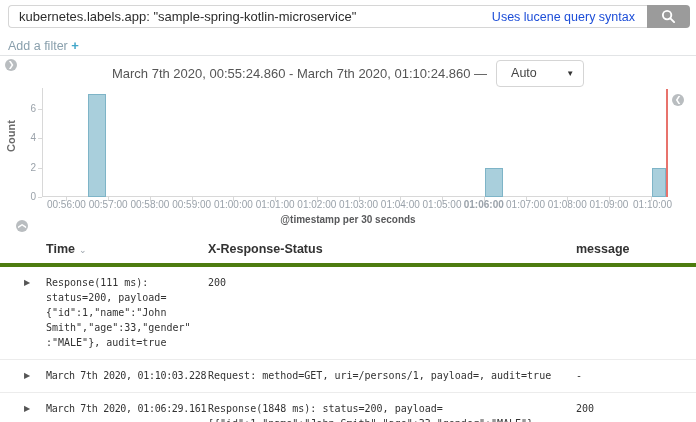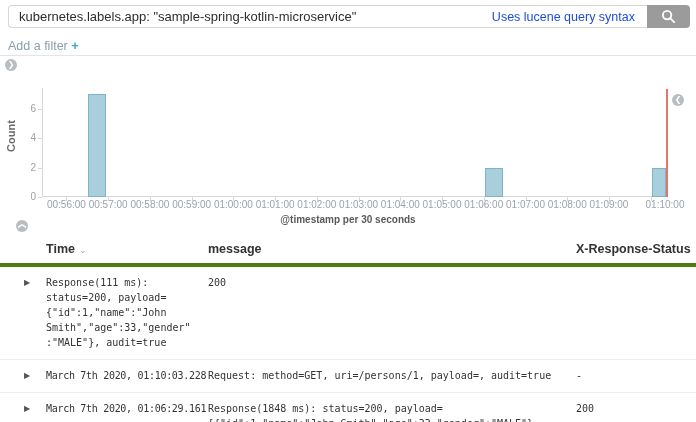--- a/index.html
+++ b/index.html
@@ -96,20 +96,27 @@
       <span class="plus">+</span></span>
   </div>
   <div class="divider"></div>
 
   <div class="circle-btn spy-toggle">❯</div>
   <div class="circle-btn chart-collapse">❮</div>
   <div class="circle-btn table-top-btn">
       <span class="rot-up">❮</span>
     </div>
 
+  <div class="chart-header">
+    <span class="range-text">March 7th 2020, 00:55:24.860 - March 7th 2020, 01:10:24.860 —</span>
+    <div class="interval-select">
+      <span>Auto</span>
+      <span class="interval-caret">▼</span>
+    </div>
+  </div>
 
   <div class="ylabel">Count</div>
   <div class="canvas">
     <div class="y-axis"></div>
     <div class="x-axis"></div>
   <div class="ytick-label" style="top: 103px;">0</div>
       <div class="ytick-mark" style="top: 109px;"></div>
       <div class="ytick-label" style="top: 73.5405px;">2</div>
       <div class="ytick-mark" style="top: 79.5405px;"></div>
       <div class="ytick-label" style="top: 44.0811px;">4</div>
@@ -140,34 +147,34 @@
       <div class="xtick-label" style="left: 36.4418px;">00:56:00</div>
       <div class="xtick-label" style="left: 78.1752px;">00:57:00</div>
       <div class="xtick-label" style="left: 119.908px;">00:58:00</div>
       <div class="xtick-label" style="left: 161.642px;">00:59:00</div>
       <div class="xtick-label" style="left: 203.375px;">01:00:00</div>
       <div class="xtick-label" style="left: 245.108px;">01:01:00</div>
       <div class="xtick-label" style="left: 286.842px;">01:02:00</div>
       <div class="xtick-label" style="left: 328.575px;">01:03:00</div>
       <div class="xtick-label" style="left: 370.308px;">01:04:00</div>
       <div class="xtick-label" style="left: 412.042px;">01:05:00</div>
-      <div class="xtick-label" style="left: 453.775px;">01:06:00</div>
+      <div class="xtick-label" style="left: 453.775px; font-weight: bold;">01:06:00</div>
       <div class="xtick-label" style="left: 495.508px;">01:07:00</div>
       <div class="xtick-label" style="left: 537.242px;">01:08:00</div>
       <div class="xtick-label" style="left: 578.975px;">01:09:00</div>
-      <div class="xtick-label" style="left: 635px;">01:10:00</div>
+      <div class="xtick-label" style="left: 612px; text-align: right;">01:10:00</div>
     </div>
   <div class="xaxis-title">@timestamp per 30 seconds</div>
 
   <div class="table">
     <div class="thead">
       <div></div>
       <div class="th-time"><span>Time</span><span class="sort-caret">⌄</span></div>
+      <div>X-Response-Status</div>
       <div>message</div>
-      <div>X-Response-Status</div>
     </div>
     <div id="table-body">
         <div class="trow">
           <div class="expand-caret">▶</div>
           <div class="cell-msg">Response(111 ms): status=200, payload={"id":1,"name":"John Smith","age":33,"gender":"MALE"}, audit=true</div>
           <div class="cell-status">200</div>
         </div>
         <div class="trow">
           <div class="expand-caret">▶</div>
           <div class="cell-time">March 7th 2020, 01:10:03.228</div>

